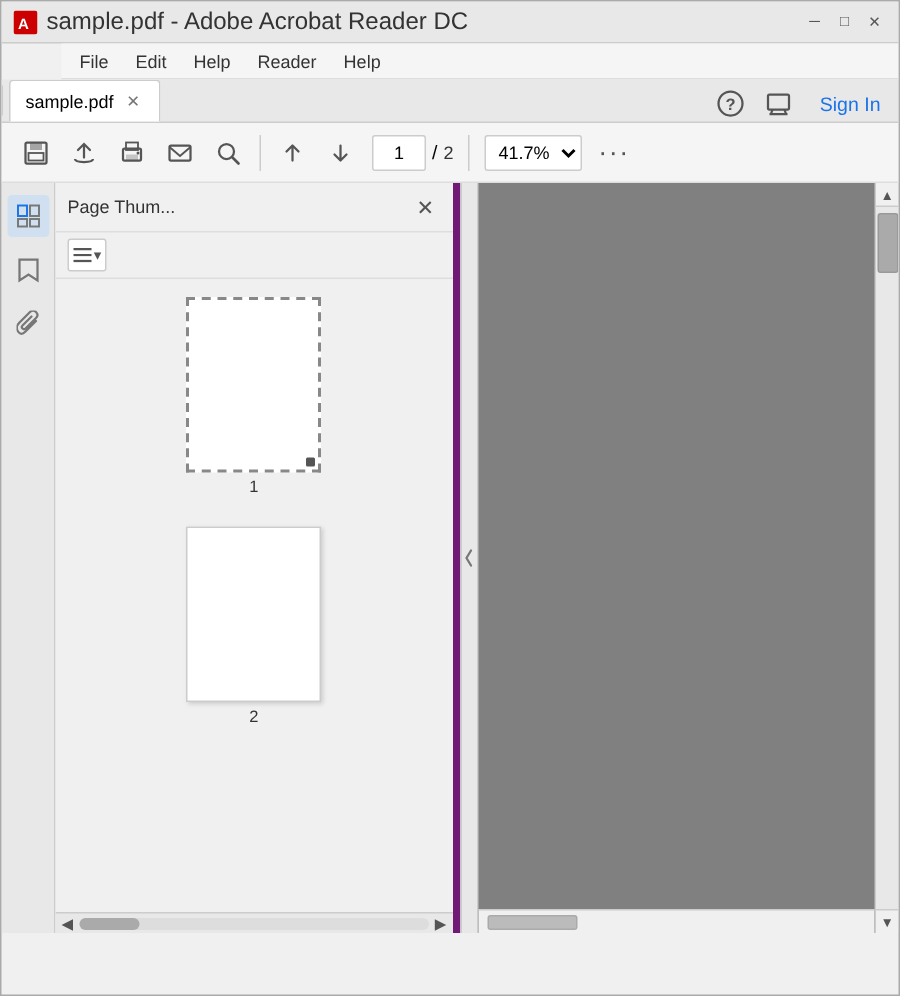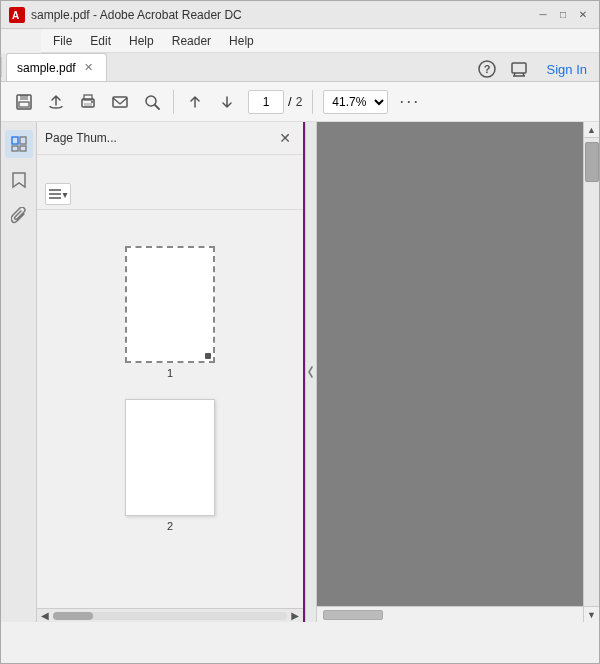--- a/index.html
+++ b/index.html
@@ -27,21 +27,21 @@
     #title-bar-left {
       display: flex;
       align-items: center;
       gap: 6px;
     }
     #app-icon {
       width: 16px;
       height: 16px;
     }
     #title-text {
-      font-size: 12px;
+      font-size: 16px;
       color: #333;
     }
     #window-controls {
       display: flex;
       gap: 4px;
     }
     .win-btn {
       width: 16px;
       height: 16px;
       display: flex;
@@ -587,21 +587,21 @@
         <path d="M2 2 L14 2 L14 16 L8 12 L2 16 Z" fill="none" stroke="#777" stroke-width="1.5"></path>
       </svg>
     </div>
     <div class="side-icon">
       <svg width="16" height="18" viewBox="0 0 16 18">
         <path d="M13 7 L6 14 Q3 17 1 14 Q-1 11 2 8 L9 1 Q11 -1 13 1 Q15 3 13 5 L6 12 Q5 13 4 12 Q3 11 4 10 L10 4" fill="none" stroke="#777" stroke-width="1.5" stroke-linecap="round"></path>
       </svg>
     </div>
   </div>
 
-  <div id="thumbnail-panel" style="width:159px; min-width:159px; background:#f0f0f0; border-right:2px solid #701a75; display:flex; flex-direction:column; overflow:hidden;gap:24px;">
+  <div id="thumbnail-panel" style="width:159px; min-width:159px; background:#f0f0f0; border-right:5px solid #701a75; display:flex; flex-direction:column; overflow:hidden;">
     <div id="thumbnail-header">
       <span id="thumbnail-title">Page Thum...</span>
       <div id="thumbnail-close">✕</div>
     </div>
     <div id="thumbnail-toolbar">
       <div class="thumb-tool-btn">
         <svg width="14" height="12" viewBox="0 0 14 12">
           <line x1="1" y1="2" x2="13" y2="2" stroke="#555" stroke-width="1.5"></line>
           <line x1="1" y1="6" x2="13" y2="6" stroke="#555" stroke-width="1.5"></line>
           <line x1="1" y1="10" x2="13" y2="10" stroke="#555" stroke-width="1.5"></line>

